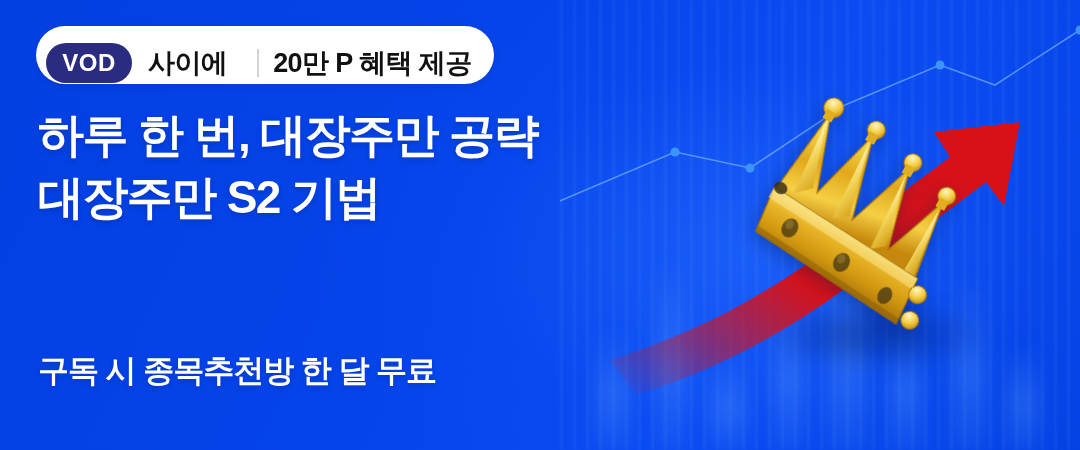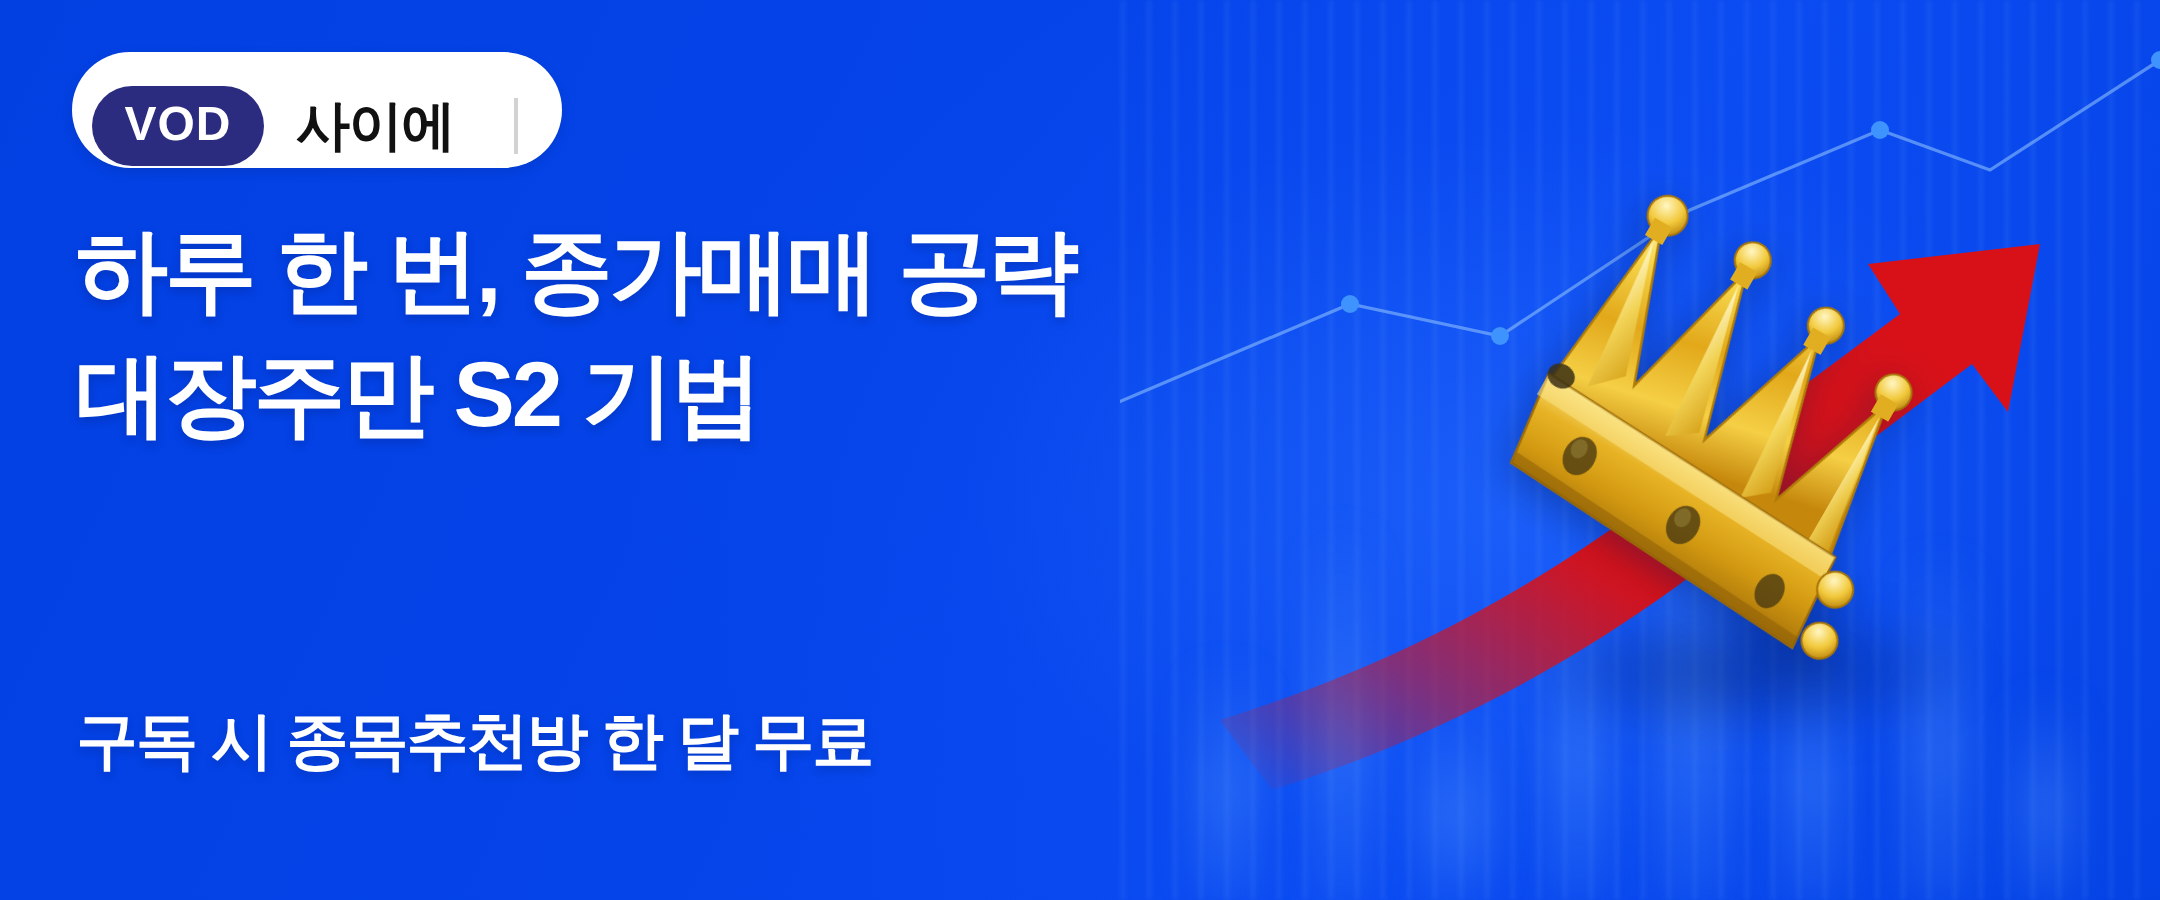--- a/index.html
+++ b/index.html
@@ -201,22 +201,23 @@
       <rect x="83" y="32" width="10" height="10" fill="#e0ae20"></rect>
       <rect x="131" y="42" width="10" height="10" fill="#e0ae20"></rect>
       <rect x="177" y="54" width="10" height="10" fill="#e0ae20"></rect>
     </svg>
   </div>
 
   <div class="badge">
     <span class="vod-pill">VOD</span>
     <span class="badge-text first">사이에</span>
     <span class="badge-sep"></span>
+    <span class="badge-text second">20만 P 혜택 제공</span>
   </div>
 
   <div class="headline">
-    <div class="line">하루 한 번, 종가매매 공략</div>
+    <div class="line">하루 한 번, 대장주만 공략</div>
     <div class="line">대장주만 S2 기법</div>
   </div>
 
   <div class="subtext">구독 시 종목추천방 한 달 무료</div>
 
 </div>
 
 </body></html>

